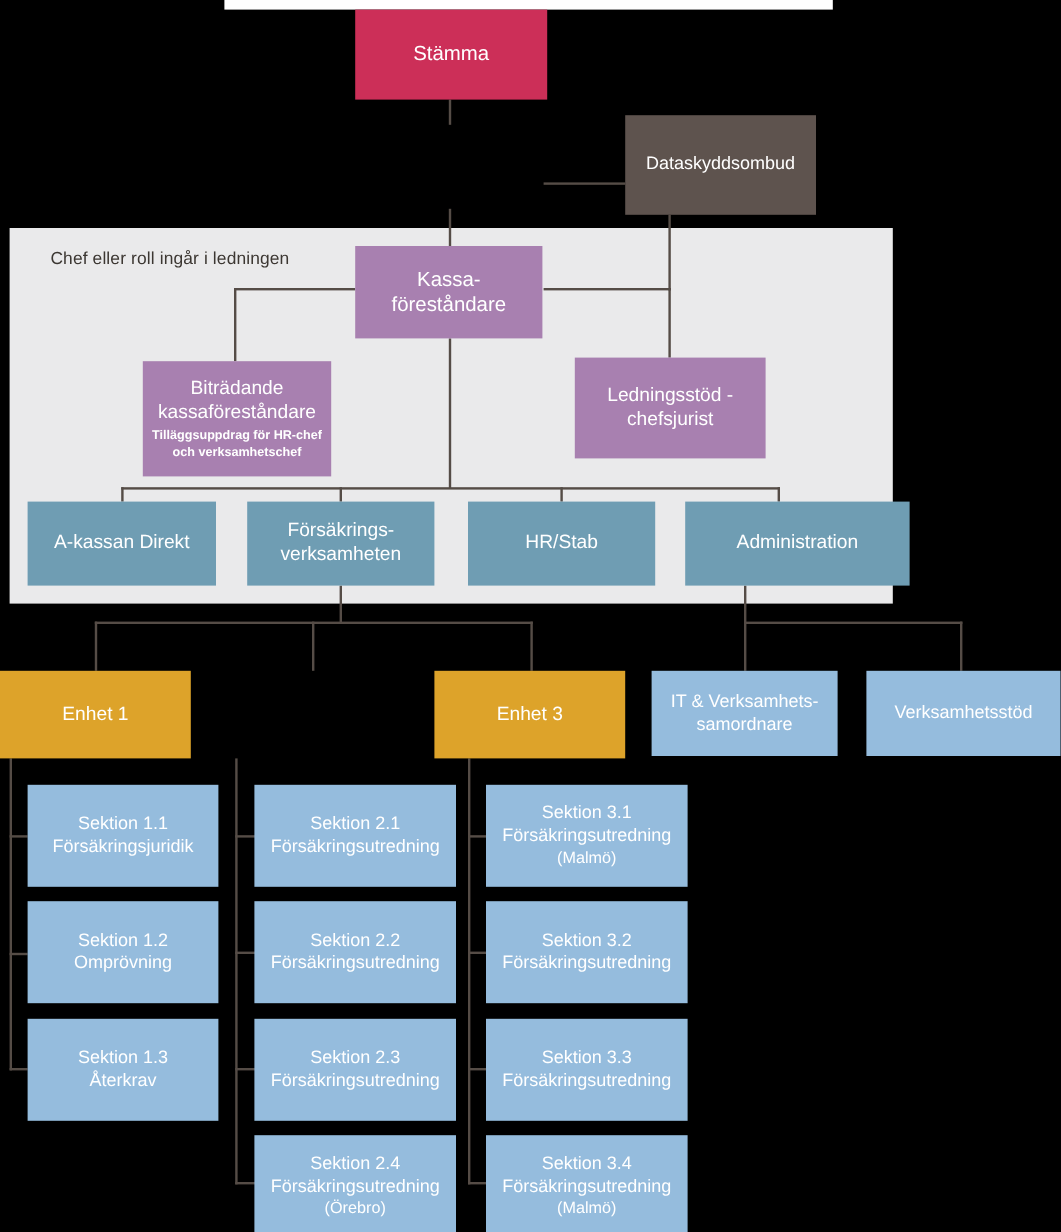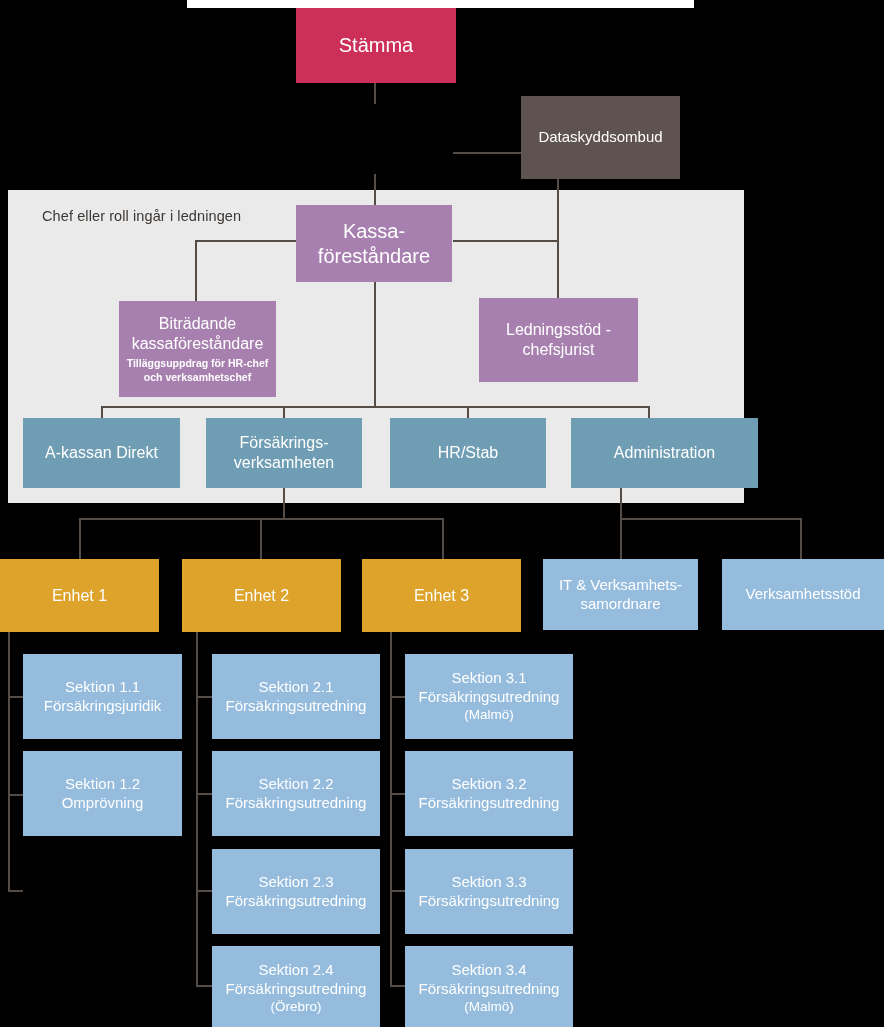--- a/index.html
+++ b/index.html
@@ -72,21 +72,21 @@
     line-height:1.3;
   }
 
   .c-pink  {background:#cc2f58;}
   .c-dark  {background:#5e534e;}
   .c-purple{background:#a880b0;}
   .c-steel {background:#6f9db3;}
   .c-orange{background:#dda32a;}
   .c-lblue {background:#95bcdd;}
 
-  .fs-17{font-size:20px;text-align:right;}
+  .fs-17{font-size:17px;text-align:right;}
   .fs-16{font-size:16px;}
   .fs-15{font-size:15px;}
 </style>
 </head>
 <body>
 
 <div id="chart">
 
   <div class="top-strip"></div>
 
@@ -182,23 +182,20 @@
   </div>
 
   <div class="box c-steel fs-16" style="left:571px;top:418px;width:187px;height:70px;">
     <span class="t">Administration</span>
   </div>
 
   <div class="box c-orange fs-16" style="left:0px;top:559px;width:159px;height:73px;">
     <span class="t">Enhet 1</span>
   </div>
 
-  <div class="box c-orange fs-16" style="left:182px;top:559px;width:159px;height:73px;">
-    <span class="t">Enhet 2</span>
-  </div>
 
   <div class="box c-orange fs-16" style="left:362px;top:559px;width:159px;height:73px;">
     <span class="t">Enhet 3</span>
   </div>
 
   <div class="box c-lblue fs-15" style="left:543px;top:559px;width:155px;height:71px;">
     <span class="t">IT &amp; Verksamhets-</span>
     <span class="t">samordnare</span>
   </div>
 
@@ -207,20 +204,24 @@
   </div>
 
   <div class="box c-lblue fs-15" style="left:23px;top:654px;width:159px;height:85px;">
     <span class="t">Sektion 1.1</span>
     <span class="t">Försäkringsjuridik</span>
   </div>
   <div class="box c-lblue fs-15" style="left:23px;top:751px;width:159px;height:85px;">
     <span class="t">Sektion 1.2</span>
     <span class="t">Omprövning</span>
   </div>
+  <div class="box c-lblue fs-15" style="left:23px;top:849px;width:159px;height:85px;">
+    <span class="t">Sektion 1.3</span>
+    <span class="t">Återkrav</span>
+  </div>
 
   <div class="box c-lblue fs-15" style="left:212px;top:654px;width:168px;height:85px;">
     <span class="t">Sektion 2.1</span>
     <span class="t">Försäkringsutredning</span>
   </div>
   <div class="box c-lblue fs-15" style="left:212px;top:751px;width:168px;height:85px;">
     <span class="t">Sektion 2.2</span>
     <span class="t">Försäkringsutredning</span>
   </div>
   <div class="box c-lblue fs-15" style="left:212px;top:849px;width:168px;height:85px;">

